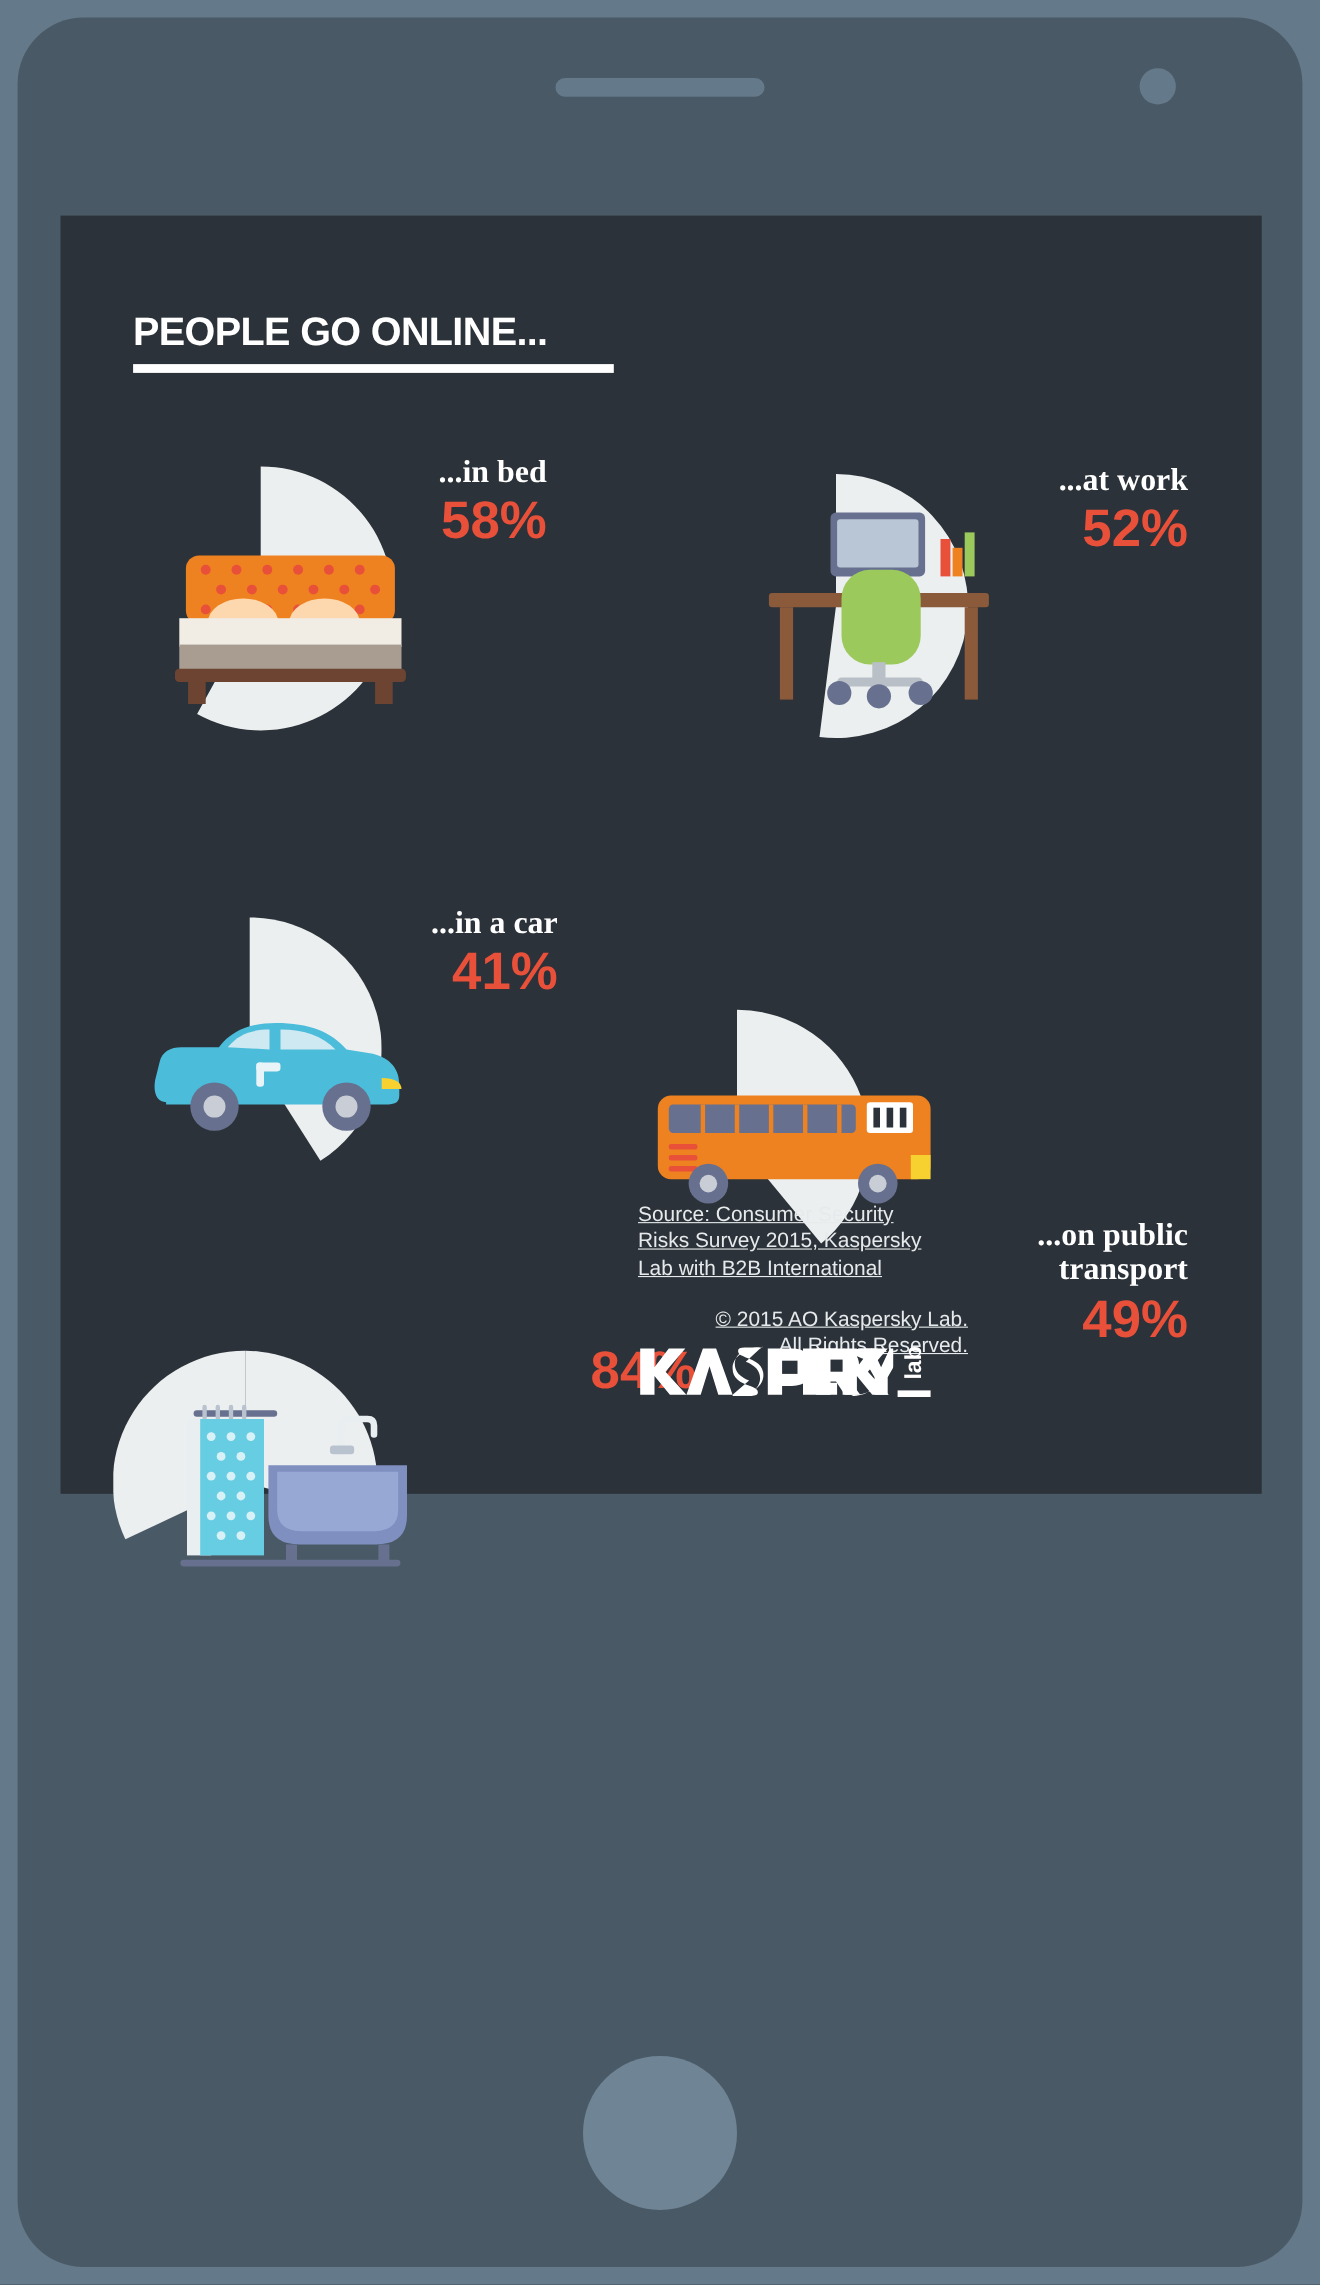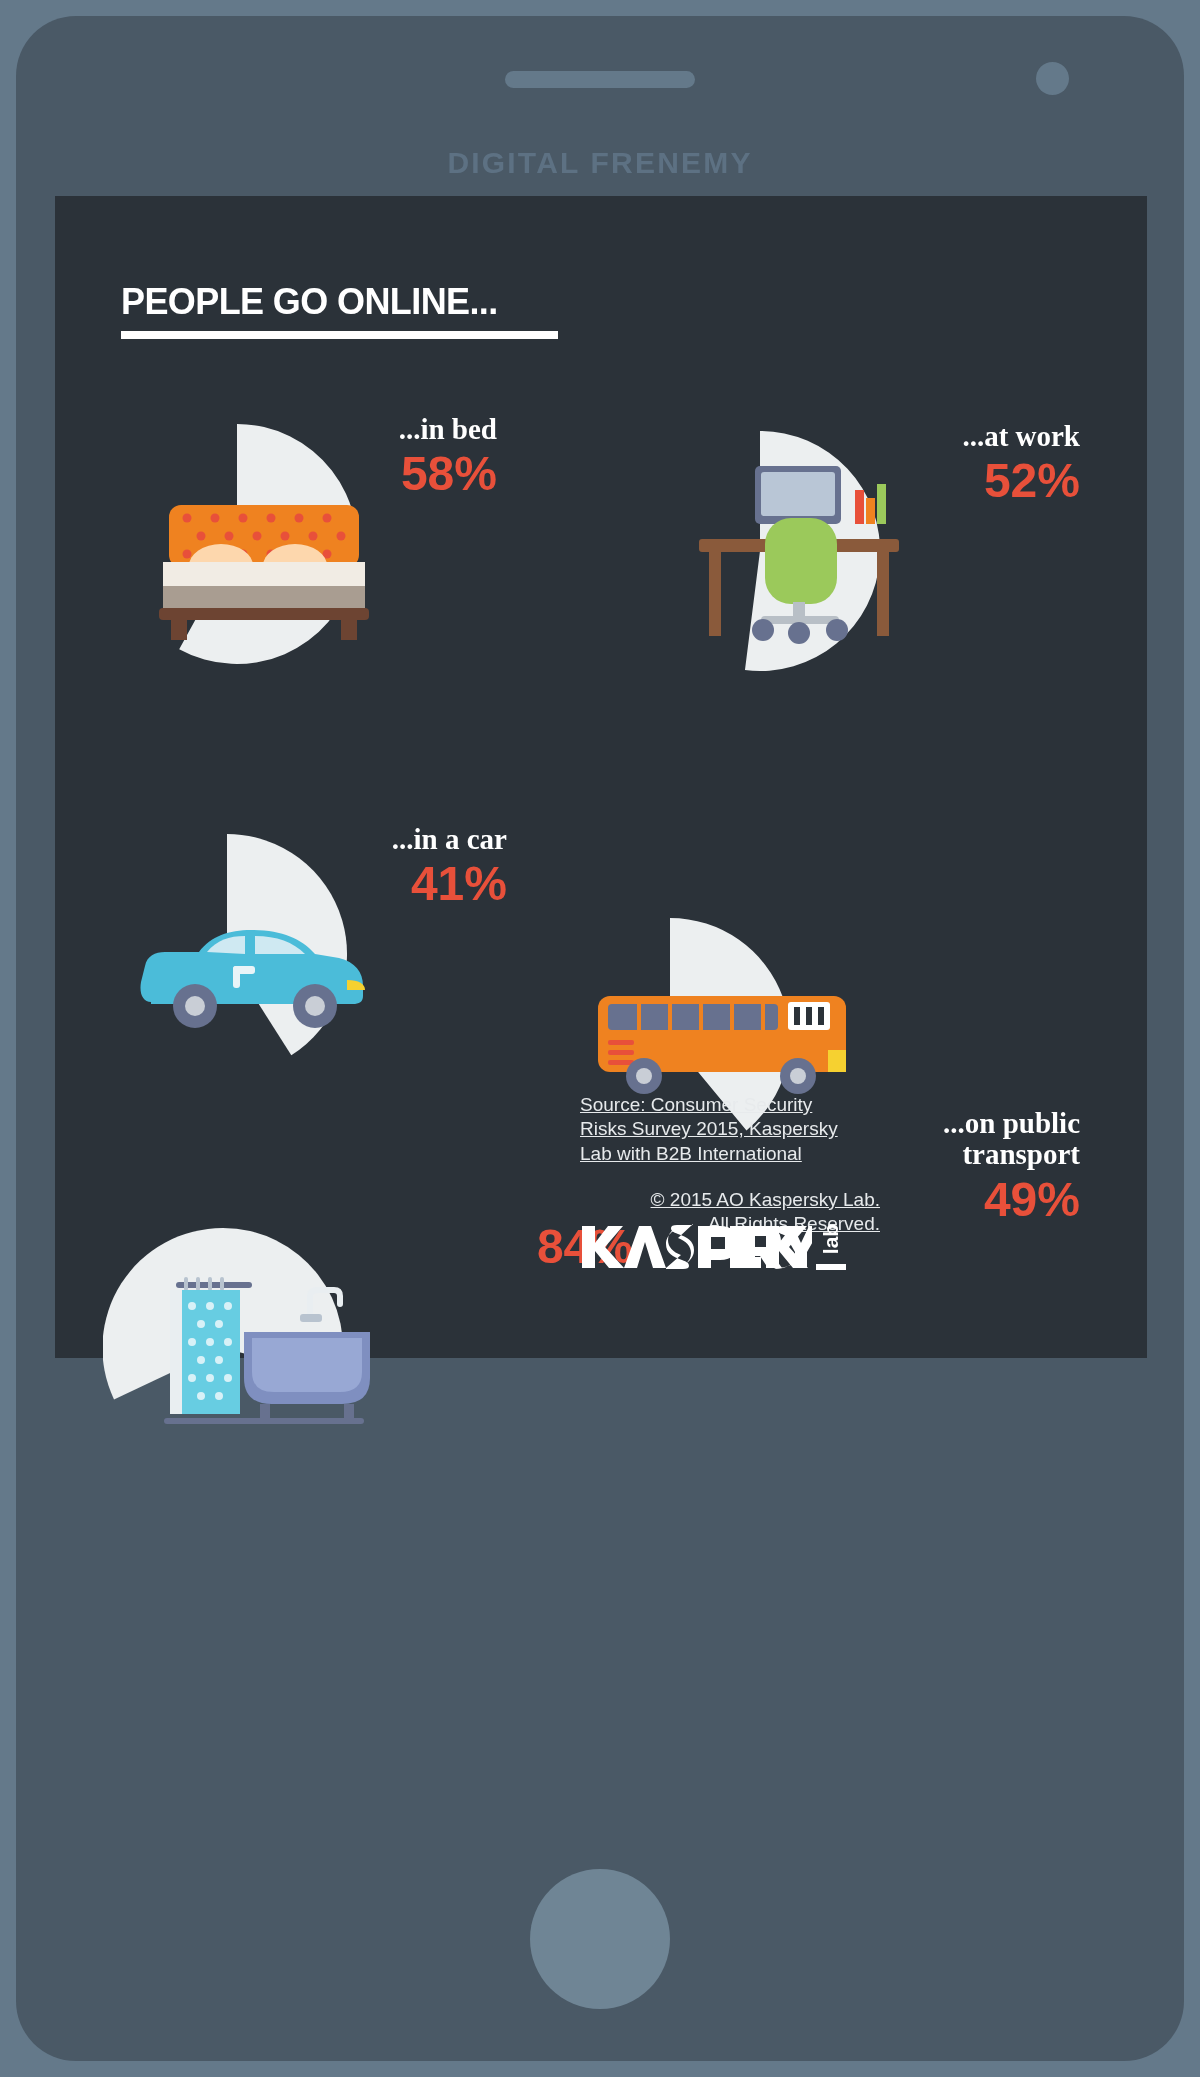--- a/index.html
+++ b/index.html
@@ -107,21 +107,20 @@
   #logo-lab-bar { width:30px; height:6px; background:#fff; margin-top:2px; }
 </style>
 </head>
 <body>
 
 <div id="phone">
 
   <div id="speaker"></div>
   <div id="camera"></div>
 
-  <div id="device-title">DIGITAL FRENEMY</div>
 
   <div id="screen">
     <div id="screen-inner">
 
       <div id="headline-wrap">
         <div id="headline">PEOPLE GO ONLINE...</div>
         <div id="headline-rule"></div>
       </div>
 
       <div class="stat" style="left:62px; top:218px; width:380px; height:260px;">

